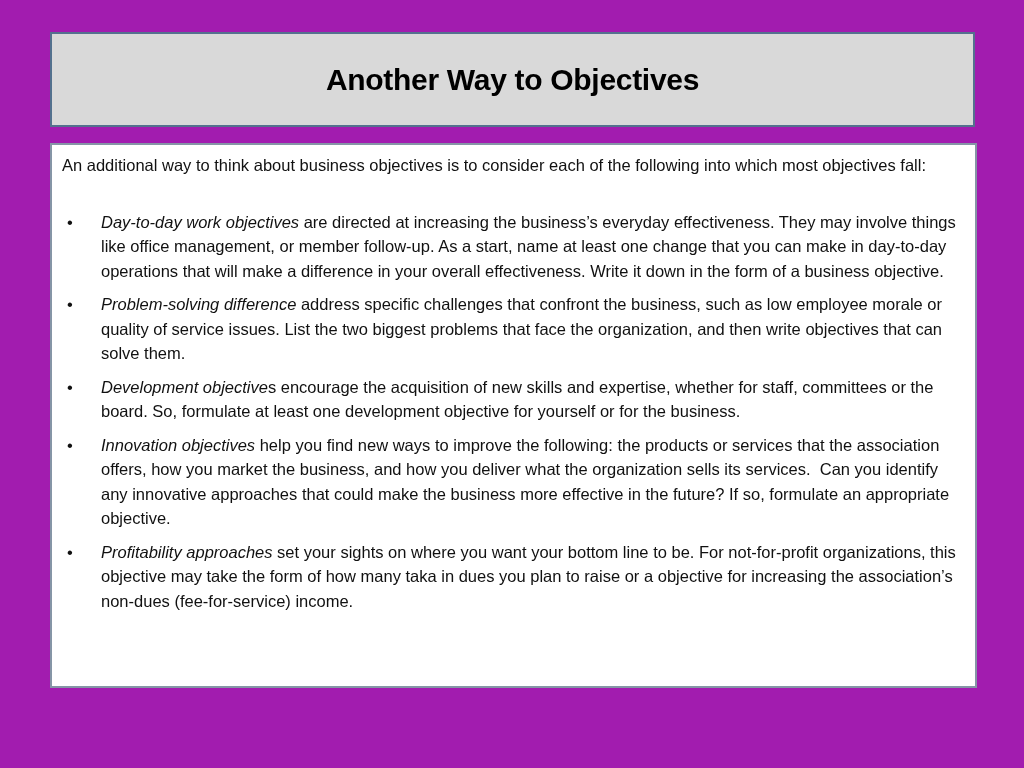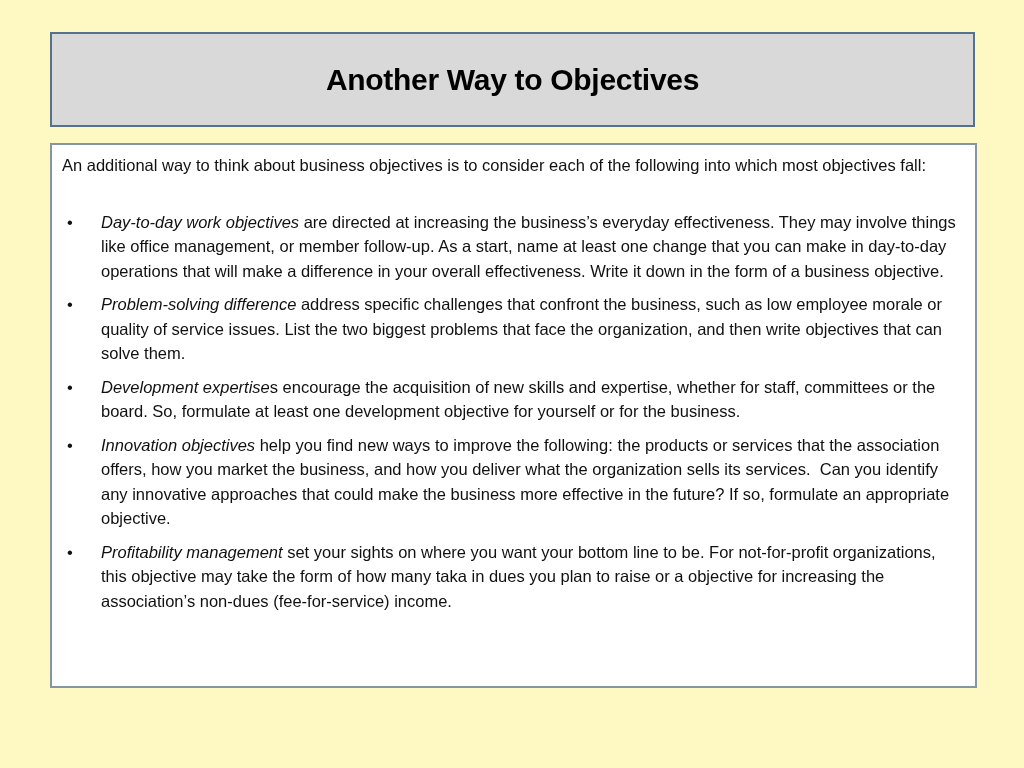--- a/index.html
+++ b/index.html
@@ -4,21 +4,21 @@
 <style>
   html, body {
     margin: 0;
     padding: 0;
     background: #ffffff;
   }
   .slide {
     position: relative;
     width: 1024px;
     height: 768px;
-    background: #fef9c3;
+    background: #a21caf;
     font-family: "Liberation Sans", sans-serif;
     overflow: hidden;
   }
   .title-box {
     position: absolute;
     left: 50px;
     top: 32px;
     width: 925px;
     height: 95px;
     box-sizing: border-box;
@@ -88,24 +88,24 @@
     <p class="intro">An additional way to think about business objectives is to consider each of the following into which most objectives fall:</p>
 
     <ul class="bullets">
       <li>
         <span class="marker">•</span><span class="lead">Day-to-day work objectives</span><span class="rest"> are directed at increasing the business’s everyday effectiveness. They may involve things like office management, or member follow-up. As a start, name at least one change that you can make in day-to-day operations that will make a difference in your overall effectiveness. Write it down in the form of a business objective.</span>
       </li>
       <li>
         <span class="marker">•</span><span class="lead">Problem-solving difference</span><span class="rest"> address specific challenges that confront the business, such as low employee morale or quality of service issues. List the two biggest problems that face the organization, and then write objectives that can solve them.</span>
       </li>
       <li>
-        <span class="marker">•</span><span class="lead">Development expertise</span><span class="rest">s encourage the acquisition of new skills and expertise, whether for staff, committees or the board. So, formulate at least one development objective for yourself or for the business.</span>
+        <span class="marker">•</span><span class="lead">Development objective</span><span class="rest">s encourage the acquisition of new skills and expertise, whether for staff, committees or the board. So, formulate at least one development objective for yourself or for the business.</span>
       </li>
       <li>
         <span class="marker">•</span><span class="lead">Innovation objectives</span><span class="rest"> help you find new ways to improve the following: the products or services that the association offers, how you market the business, and how you deliver what the organization sells its services.  Can you identify any innovative approaches that could make the business more effective in the future? If so, formulate an appropriate objective.</span>
       </li>
       <li>
-        <span class="marker">•</span><span class="lead">Profitability management</span><span class="rest"> set your sights on where you want your bottom line to be. For not-for-profit organizations, this objective may take the form of how many taka in dues you plan to raise or a objective for increasing the association’s non-dues (fee-for-service) income.</span>
+        <span class="marker">•</span><span class="lead">Profitability approaches</span><span class="rest"> set your sights on where you want your bottom line to be. For not-for-profit organizations, this objective may take the form of how many taka in dues you plan to raise or a objective for increasing the association’s non-dues (fee-for-service) income.</span>
       </li>
     </ul>
   </div>
 
 </div>
 
 </body></html>

